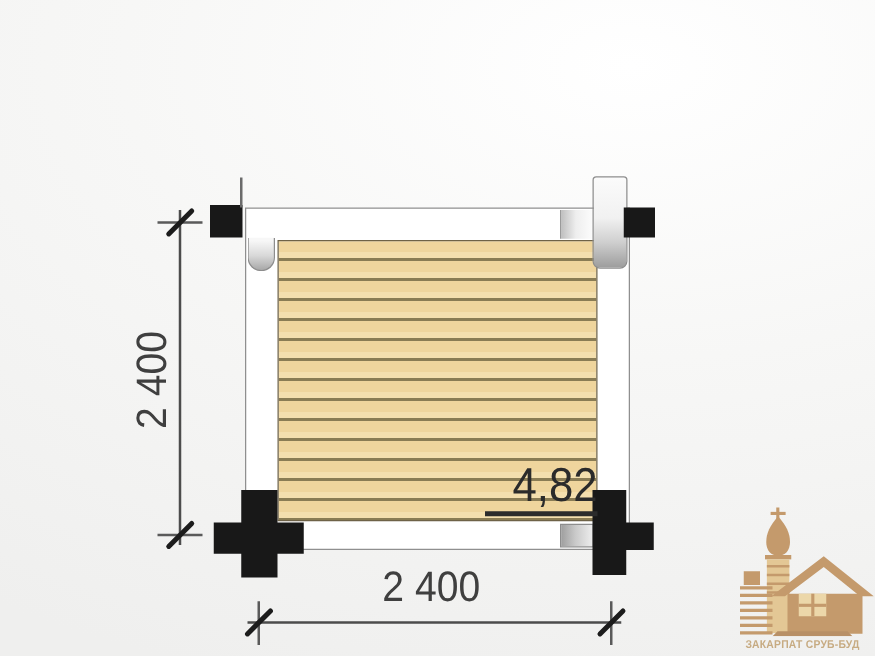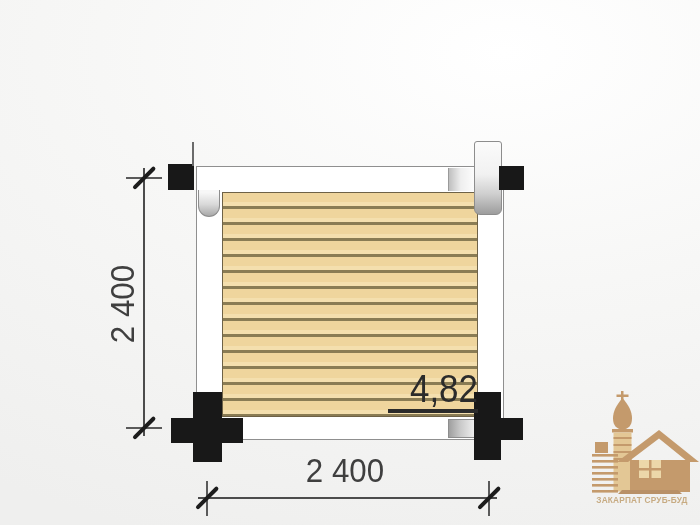--- a/index.html
+++ b/index.html
@@ -87,21 +87,21 @@
 
   
   #area-label {
     left:386px; top:370px; width:92px; text-align:right;
     color:var(--area-color); font-size:38px; line-height:38px;
     transform:scaleX(0.92); transform-origin:right; white-space:nowrap;
   }
   #area-underline { left:388px; top:409px; width:90px; height:4px; background:var(--area-color); }
 
   
-  #logo { left:584px; top:386px; width:116px; height:124px; }
+  #logo { left:584px; top:401px; width:116px; height:124px; }
   #logo svg { display:block; }
   #logo-text {
     position:absolute; left:-3px; top:109px; width:122px;
     text-align:center; font-size:9px; font-weight:bold;
     color:var(--logo-text); letter-spacing:0.2px; white-space:nowrap;
     transform:scaleX(0.92);
   }
 </style>
 </head>
 <body>

